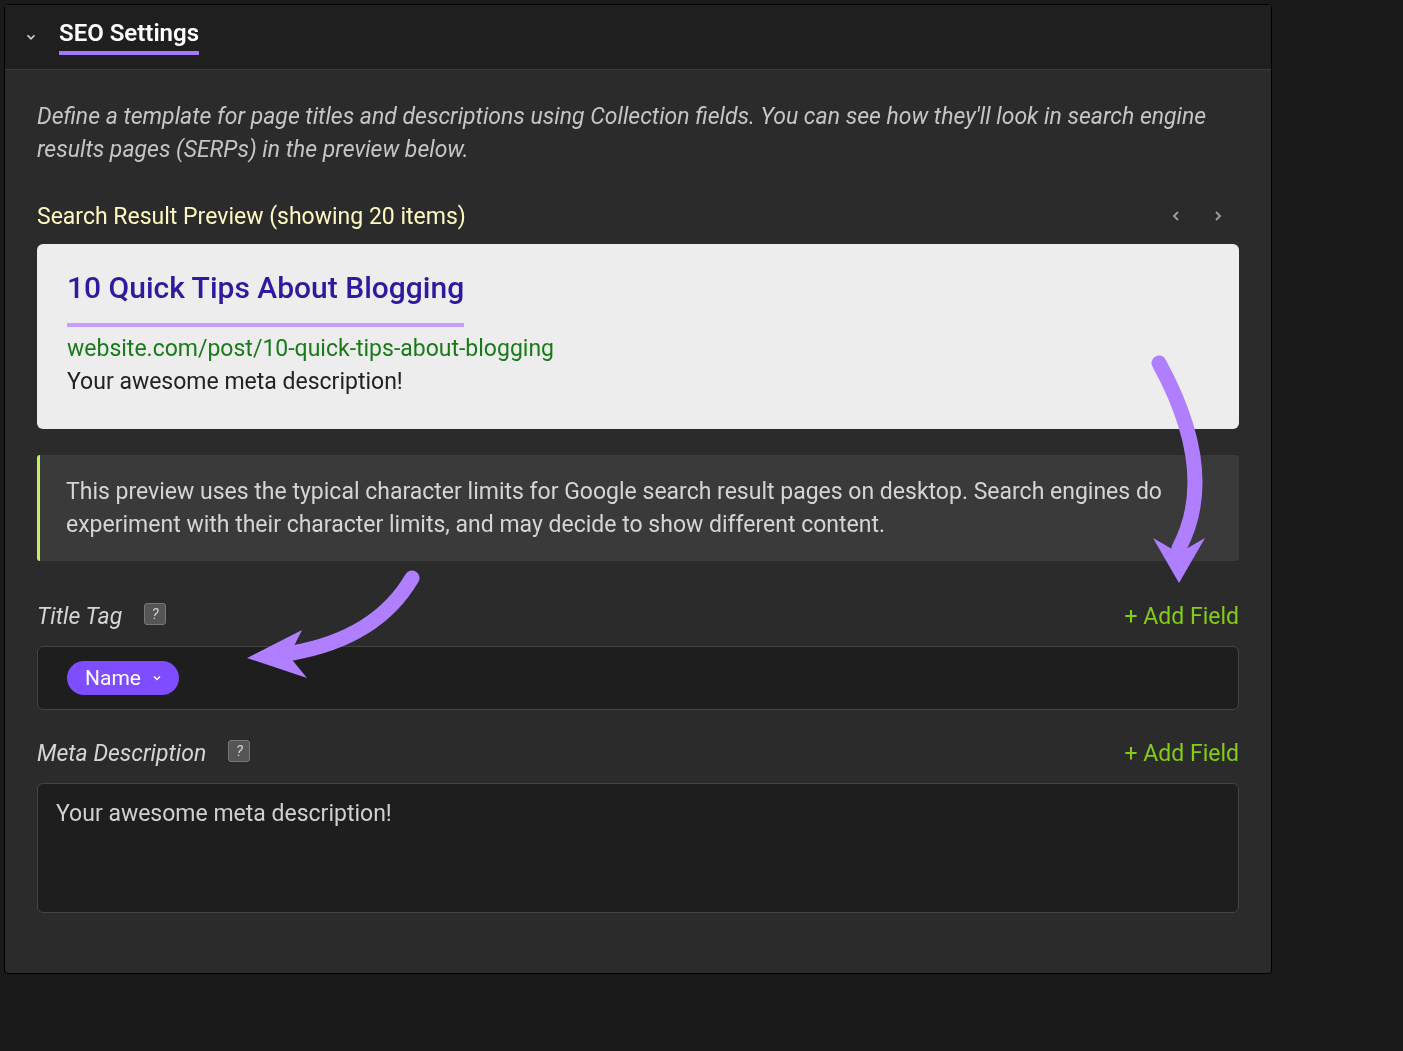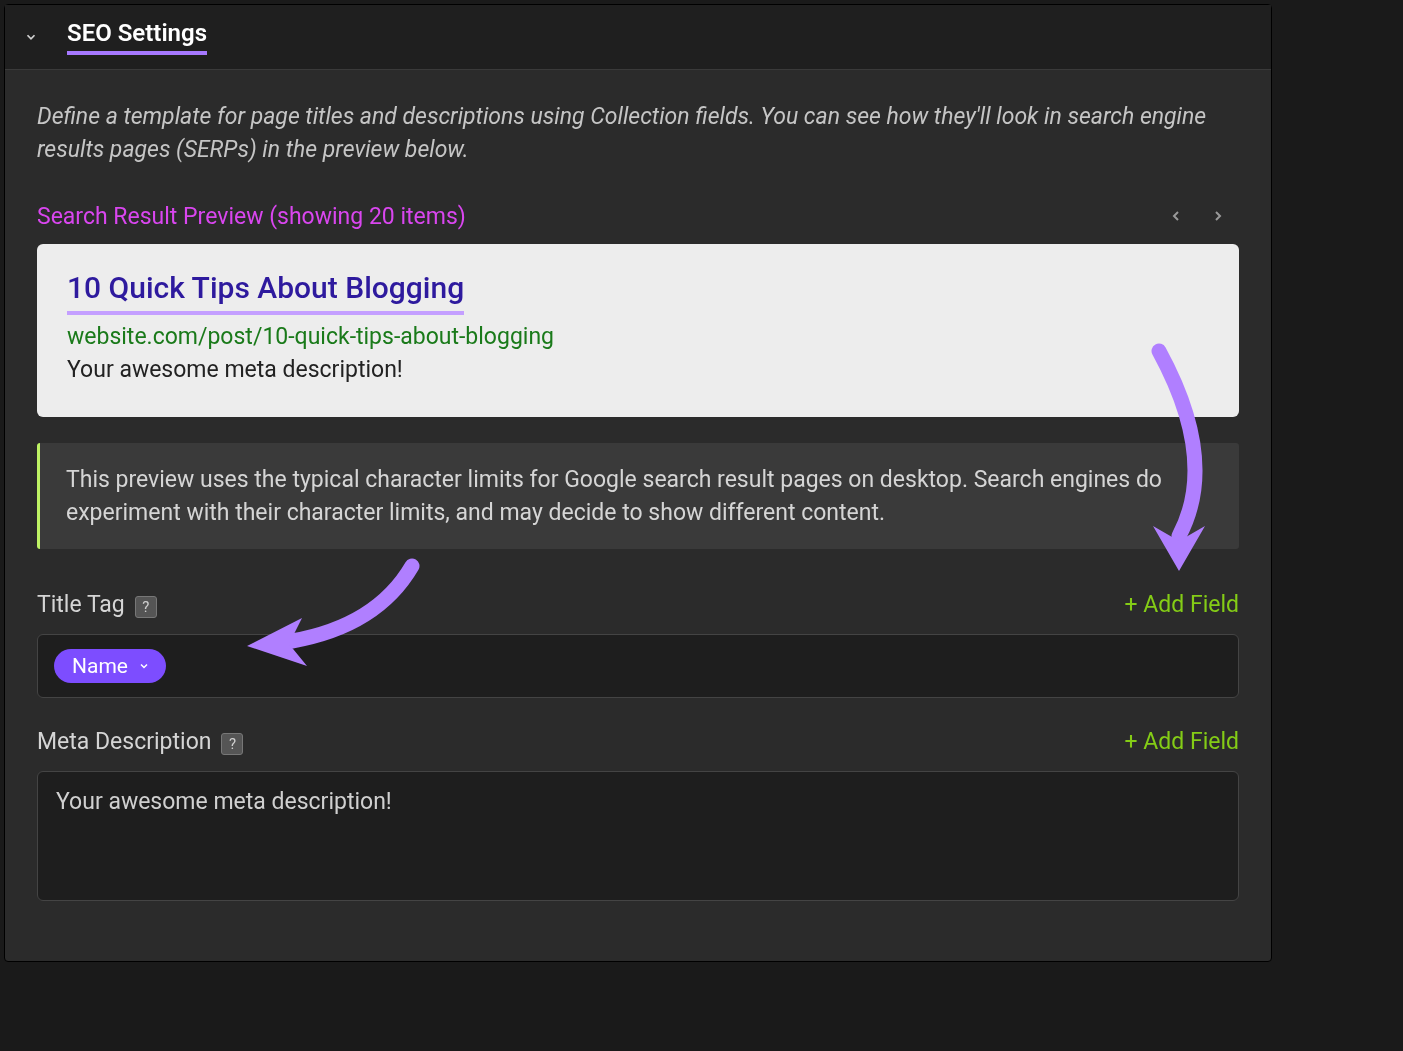--- a/index.html
+++ b/index.html
@@ -20,21 +20,21 @@
       border: 1px solid #000;
       border-radius: 4px;
       margin: 4px;
       width: 1268px;
     }
     .panel-header {
       background: #1f1f1f;
       padding: 14px 18px;
       display: flex;
       align-items: center;
-      gap: 28px;
+      gap: 20px;
       border-bottom: 1px solid #3a3a3a;
     }
     .chevron-down {
       width: 16px;
       height: 16px;
       display: inline-flex;
       align-items: center;
       justify-content: center;
     }
     .chevron-down svg {
@@ -59,21 +59,21 @@
       font-style: italic;
     }
     .preview-header-row {
       display: flex;
       align-items: center;
       justify-content: space-between;
       margin-bottom: 14px;
     }
     .preview-label {
       font-size: 23px;
-      color: #d946ef;
+      color: #fef9c3;
     }
     .nav-arrows {
       display: flex;
       gap: 20px;
       padding-right: 10px;
     }
     .nav-arrow {
       width: 22px;
       height: 22px;
       cursor: pointer;
@@ -91,21 +91,21 @@
       padding: 26px 30px 34px 30px;
       margin-bottom: 26px;
       position: relative;
     }
     .serp-title {
       font-size: 30px;
       color: #2e1a9e;
       font-weight: 500;
       display: inline-block;
       border-bottom: 4px solid #c49fff;
-      padding-bottom: 6px;
+      padding-bottom: 18px;
       margin-bottom: 8px;
     }
     .serp-url {
       font-size: 23px;
       color: #1a7a1a;
       margin-bottom: 6px;
     }
     .serp-desc {
       font-size: 23px;
       color: #222;
@@ -125,22 +125,23 @@
       position: relative;
     }
     .field-header {
       display: flex;
       justify-content: space-between;
       align-items: center;
       margin-bottom: 16px;
     }
     .field-label-wrap {
       display: flex;
-      align-items: flex-end;
-      gap: 10px;
+      align-items: flex-start;
+      gap: 22px;
+      font-style: italic;
     }
     .field-label {
       font-size: 23px;
       color: #d5d5d5;
     }
     .help-badge {
       width: 22px;
       height: 22px;
       background: #555;
       border: 1px solid #777;
@@ -154,21 +155,21 @@
     }
     .add-field-link {
       font-size: 23px;
       color: #84cc16;
       cursor: pointer;
     }
     .field-input {
       background: #1e1e1e;
       border: 1px solid #444;
       border-radius: 6px;
-      padding: 14px 16px;
+      padding: 14px 29px;
       min-height: 62px;
       display: flex;
       align-items: flex-start;
       gap: 8px;
     }
     .field-input.tall {
       min-height: 130px;
       align-items: flex-start;
       padding: 16px 18px;
     }

